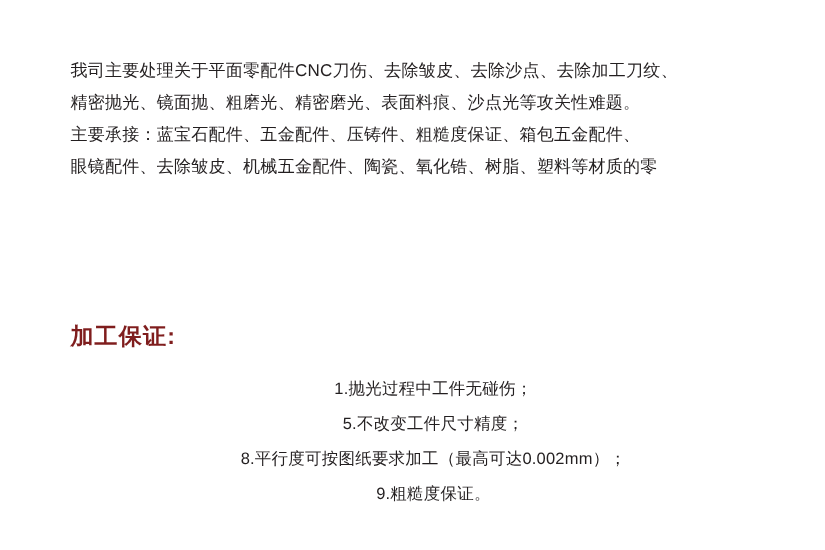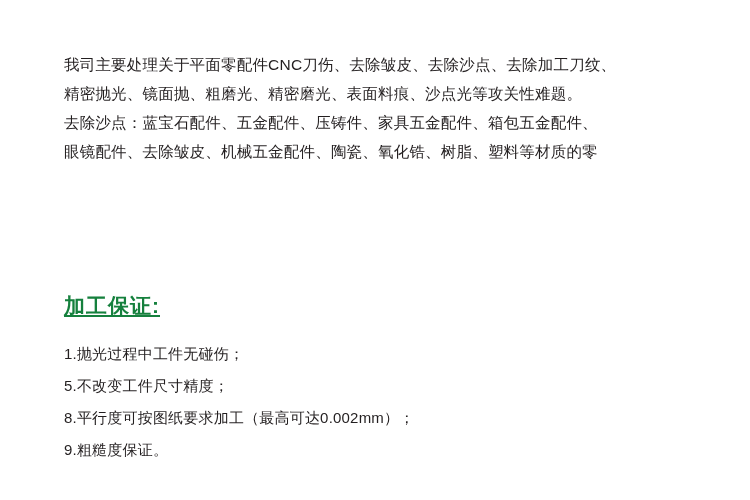--- a/index.html
+++ b/index.html
@@ -33,47 +33,47 @@
     color: #231f20;
     letter-spacing: 0.2px;
     white-space: nowrap;
   }
   .guarantee-title {
     position: absolute;
     left: 64px;
     top: 292px;
     font-size: 21px;
     font-weight: bold;
-    color: #15803d;
+    color: #7f1d1d;
     letter-spacing: 1px;
-    text-decoration: underline;
   }
   .items {
     position: absolute;
     left: 64px;
     top: 338px;
     width: 660px;
+    text-align: center;
   }
   .items .item {
     font-size: 15px;
     line-height: 32px;
     color: #231f20;
     letter-spacing: 0.2px;
     white-space: nowrap;
   }
 </style>
 </head>
 <body>
 
 <div class="page">
 
   <div class="intro">
     <p>我司主要处理关于平面零配件CNC刀伤、去除皱皮、去除沙点、去除加工刀纹、</p>
     <p>精密抛光、镜面抛、粗磨光、精密磨光、表面料痕、沙点光等攻关性难题。</p>
-    <p>去除沙点：蓝宝石配件、五金配件、压铸件、家具五金配件、箱包五金配件、</p>
+    <p>主要承接：蓝宝石配件、五金配件、压铸件、粗糙度保证、箱包五金配件、</p>
     <p>眼镜配件、去除皱皮、机械五金配件、陶瓷、氧化锆、树脂、塑料等材质的零</p>
   </div>
 
   <div class="guarantee-title">加工保证:</div>
 
   <div class="items">
     <div class="item">1.抛光过程中工件无碰伤；</div>
     <div class="item">5.不改变工件尺寸精度；</div>
     <div class="item">8.平行度可按图纸要求加工（最高可达0.002mm）；</div>
     <div class="item">9.粗糙度保证。</div>

